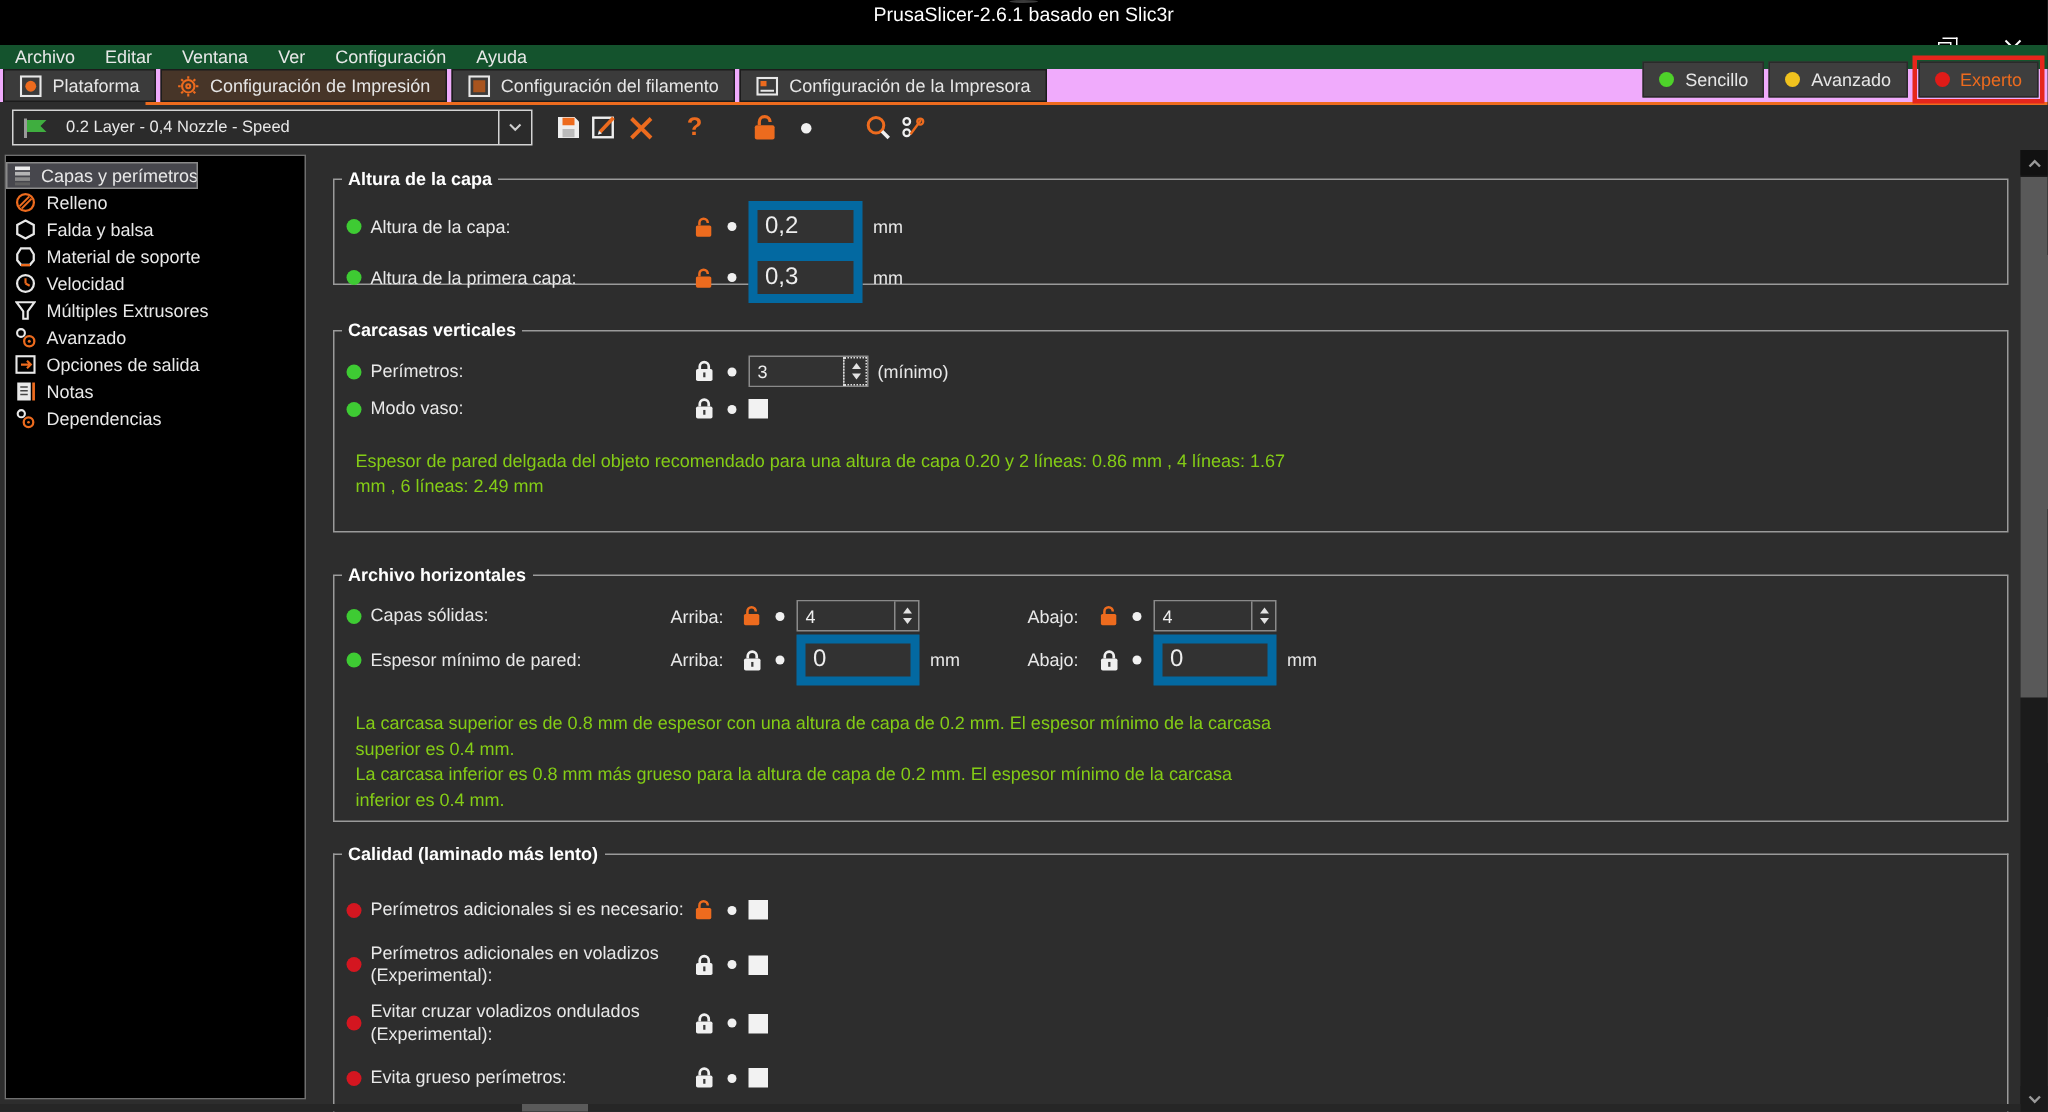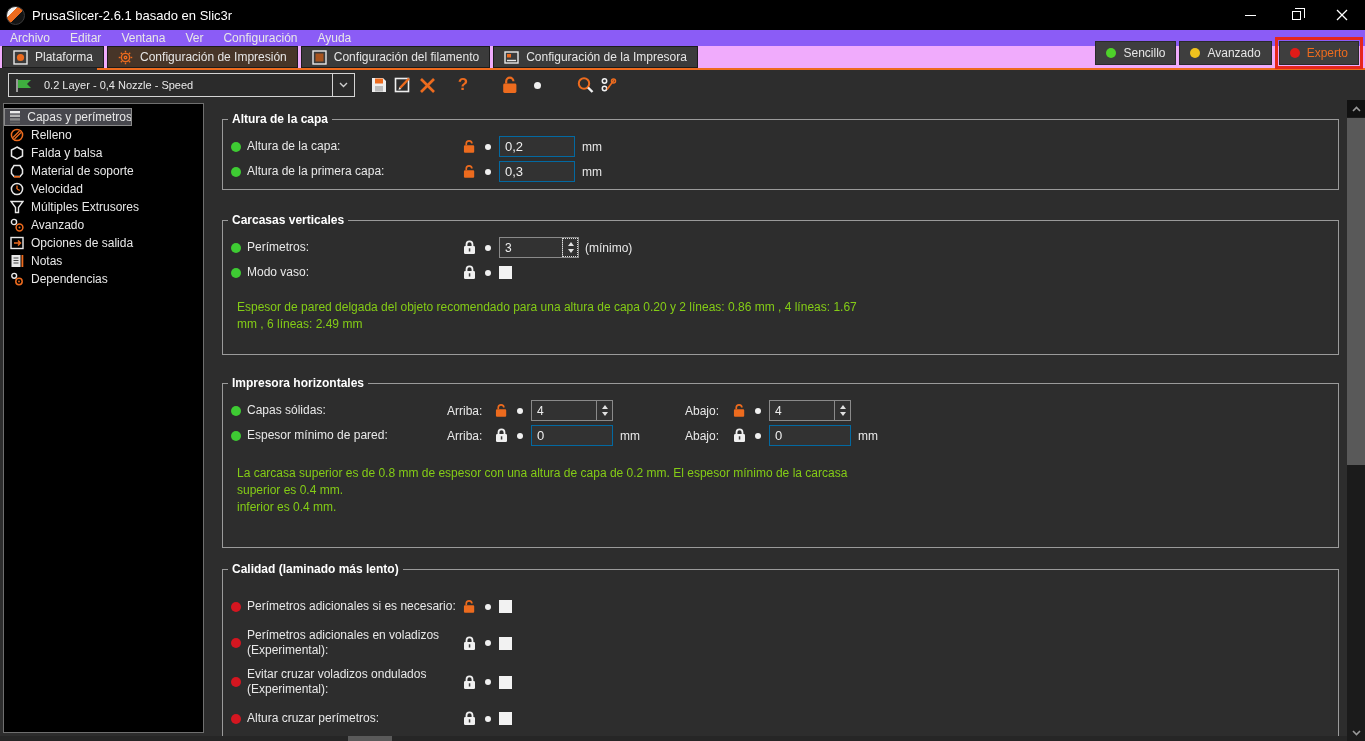--- a/index.html
+++ b/index.html
@@ -1,34 +1,34 @@
 <!DOCTYPE html>
 <html><head>
 <meta charset="utf-8">
 <style>
   * { margin:0; padding:0; box-sizing:border-box; }
   html,body { width:1365px; height:741px; overflow:hidden; background:#2d2d2d;
               font-family:"Liberation Sans", sans-serif; }
 
   
   .titlebar { position:absolute; top:0; left:0; width:1365px; height:30px; background:#000;
-              display:flex; align-items:center; color:#fff; }
+              display:flex; align-items:center; color:#fff;flex-direction:column; }
   .app-icon { width:19px; height:19px; border-radius:50%; margin:0 7px 0 6px;
               background:linear-gradient(135deg,#f2f2f2 0 30%, #ed6b1e 30% 56%, #141414 56%);
               border:1px solid #3a3a3a; }
   .title-text { font-size:13px; }
   .win-controls { margin-left:auto; display:flex; height:30px; }
   .win-btn { width:46px; height:30px; display:flex; align-items:center; justify-content:center; }
   .min-glyph { width:11px; height:1px; background:#fff; }
   .max-glyph { width:9px; height:9px; border:1px solid #fff; position:relative; }
   .max-glyph:before { content:""; position:absolute; left:2px; top:-4px; width:9px; height:9px;
                       border:1px solid #fff; border-left:none; border-bottom:none; }
 
   
-  .menubar { position:absolute; top:30px; left:0; width:1365px; height:16px; background:#8b5cf6;
+  .menubar { position:absolute; top:30px; left:0; width:1365px; height:16px; background:#14532d;
              display:flex; align-items:center; }
   .menu-item { color:#e8e8e8; font-size:12px; padding:0 10px; height:16px; display:flex; align-items:center; }
   .menu-item:first-child { margin-left:0; }
 
   
   .tabbar { position:absolute; top:46px; left:0; width:1365px; height:22px; background:#f0abfc;
             display:flex; align-items:stretch; padding-left:2px; }
   .tab { display:flex; align-items:center; gap:7px; padding:0 10px; background:#3b3b3b;
          margin-right:3px; color:#e6e6e6; font-size:12px; border:1px solid #1c1c1c; }
   .tab.active { background:#473528; }
@@ -69,22 +69,22 @@
   .fs4 { top:562px; height:180px; border-bottom:none; }
   .frow { display:flex; align-items:center; min-height:25px; margin-left:8px;
           font-size:12px; color:#e8e8e8; }
   .opt-dot { width:10px; height:10px; border-radius:50%; margin-right:6px; flex:none; align-self:center; }
   .g { background:#3ecb33; } .r { background:#d41620; }
   .opt-label { width:216px; line-height:15px; }
   .opt-label.narrow { width:200px; }
   .sub-label { width:48px; }
   .lock-slot { width:22px; display:flex; align-items:center; }
   .val-dot { width:6px; height:6px; border-radius:50%; background:#f0f0f0; margin-right:8px; flex:none; }
-  .txt-input { width:76px; height:21px; background:#323232; border:1px solid #0369a1; color:#eee;
-               font-size:13px; padding-left:5px; font-family:"Liberation Sans",sans-serif; }
+  .txt-input { width:76px; height:34px; background:#323232; border:6px solid #0369a1; color:#eee;
+               font-size:16px; padding-left:5px; font-family:"Liberation Sans",sans-serif; }
   .unit { margin-left:7px; }
   .suffix { margin-left:6px; }
   .spinner { display:flex; width:80px; height:21px; border:1px solid #8a8a8a; background:#323232; }
   .spinner .spin-val { flex:1; width:50px; background:#323232; border:none; color:#eee; font-size:12px;
                        padding-left:5px; font-family:"Liberation Sans",sans-serif; }
   .spin-btns { width:16px; border-left:1px solid #8a8a8a; display:flex; flex-direction:column;
                align-items:center; justify-content:center; gap:3px; }
   .spin-btns.focused { outline:1px dotted #ddd; outline-offset:-1px; }
   .arr-up { width:0; height:0; border-left:3.5px solid transparent; border-right:3.5px solid transparent;
             border-bottom:4.5px solid #e2e2e2; }
@@ -408,21 +408,21 @@
     <span class="val-dot"></span>
     <div class="checkbox"></div>
   </div>
   <div class="note">
     <div>Espesor de pared delgada del objeto recomendado para una altura de capa 0.20 y 2 líneas: 0.86 mm , 4 líneas: 1.67</div>
     <div>mm , 6 líneas: 2.49 mm</div>
   </div>
 </fieldset>
 
 <fieldset class="fs3">
-  <legend>Impresora horizontales</legend>
+  <legend>Archivo horizontales</legend>
   <div class="frow">
     <span class="opt-dot g"></span>
     <span class="opt-label narrow">Capas sólidas:</span>
     <div class="half">
       <span class="sub-label">Arriba:</span>
       <span class="lock-slot">
         <svg width="14" height="15" viewBox="0 0 15 15">
           <path d="M3.5 6.2 V4.4 a3 3 0 0 1 6 0" fill="none" stroke="#ed6b1e" stroke-width="1.8"></path>
           <rect x="1" y="6.2" width="11" height="8" rx="1.2" fill="#ed6b1e"></rect>
         </svg>
@@ -480,20 +480,21 @@
         </svg>
       </span>
       <span class="val-dot"></span>
       <input class="txt-input" value="0" style="">
       <span class="unit">mm</span>
     </div>
   </div>
   <div class="note">
     <div>La carcasa superior es de 0.8 mm de espesor con una altura de capa de 0.2 mm. El espesor mínimo de la carcasa</div>
     <div>superior es 0.4 mm.</div>
+    <div>La carcasa inferior es 0.8 mm más grueso para la altura de capa de 0.2 mm. El espesor mínimo de la carcasa</div>
     <div>inferior es 0.4 mm.</div>
   </div>
 </fieldset>
 
 <fieldset class="fs4">
   <legend>Calidad (laminado más lento)</legend>
   <div class="rows">
     <div class="frow">
       <span class="opt-dot r"></span>
       <span class="opt-label">Perímetros adicionales si es necesario:</span>
@@ -527,21 +528,21 @@
           <path d="M3.5 6 V4.4 a3 3 0 0 1 6 0 V6" fill="none" stroke="#f0f0f0" stroke-width="1.8"></path>
           <rect x="1" y="6" width="11" height="8" rx="1.2" fill="#f0f0f0"></rect>
           <rect x="5.8" y="8.3" width="1.5" height="3.2" fill="#3a3a3a"></rect>
         </svg>
       </span>
       <span class="val-dot"></span>
       <div class="checkbox"></div>
     </div>
     <div class="frow">
       <span class="opt-dot r"></span>
-      <span class="opt-label">Altura cruzar perímetros:</span>
+      <span class="opt-label">Evita grueso perímetros:</span>
       <span class="lock-slot">
         <svg width="13" height="15" viewBox="0 0 13 15">
           <path d="M3.5 6 V4.4 a3 3 0 0 1 6 0 V6" fill="none" stroke="#f0f0f0" stroke-width="1.8"></path>
           <rect x="1" y="6" width="11" height="8" rx="1.2" fill="#f0f0f0"></rect>
           <rect x="5.8" y="8.3" width="1.5" height="3.2" fill="#3a3a3a"></rect>
         </svg>
       </span>
       <span class="val-dot"></span>
       <div class="checkbox"></div>
     </div>

